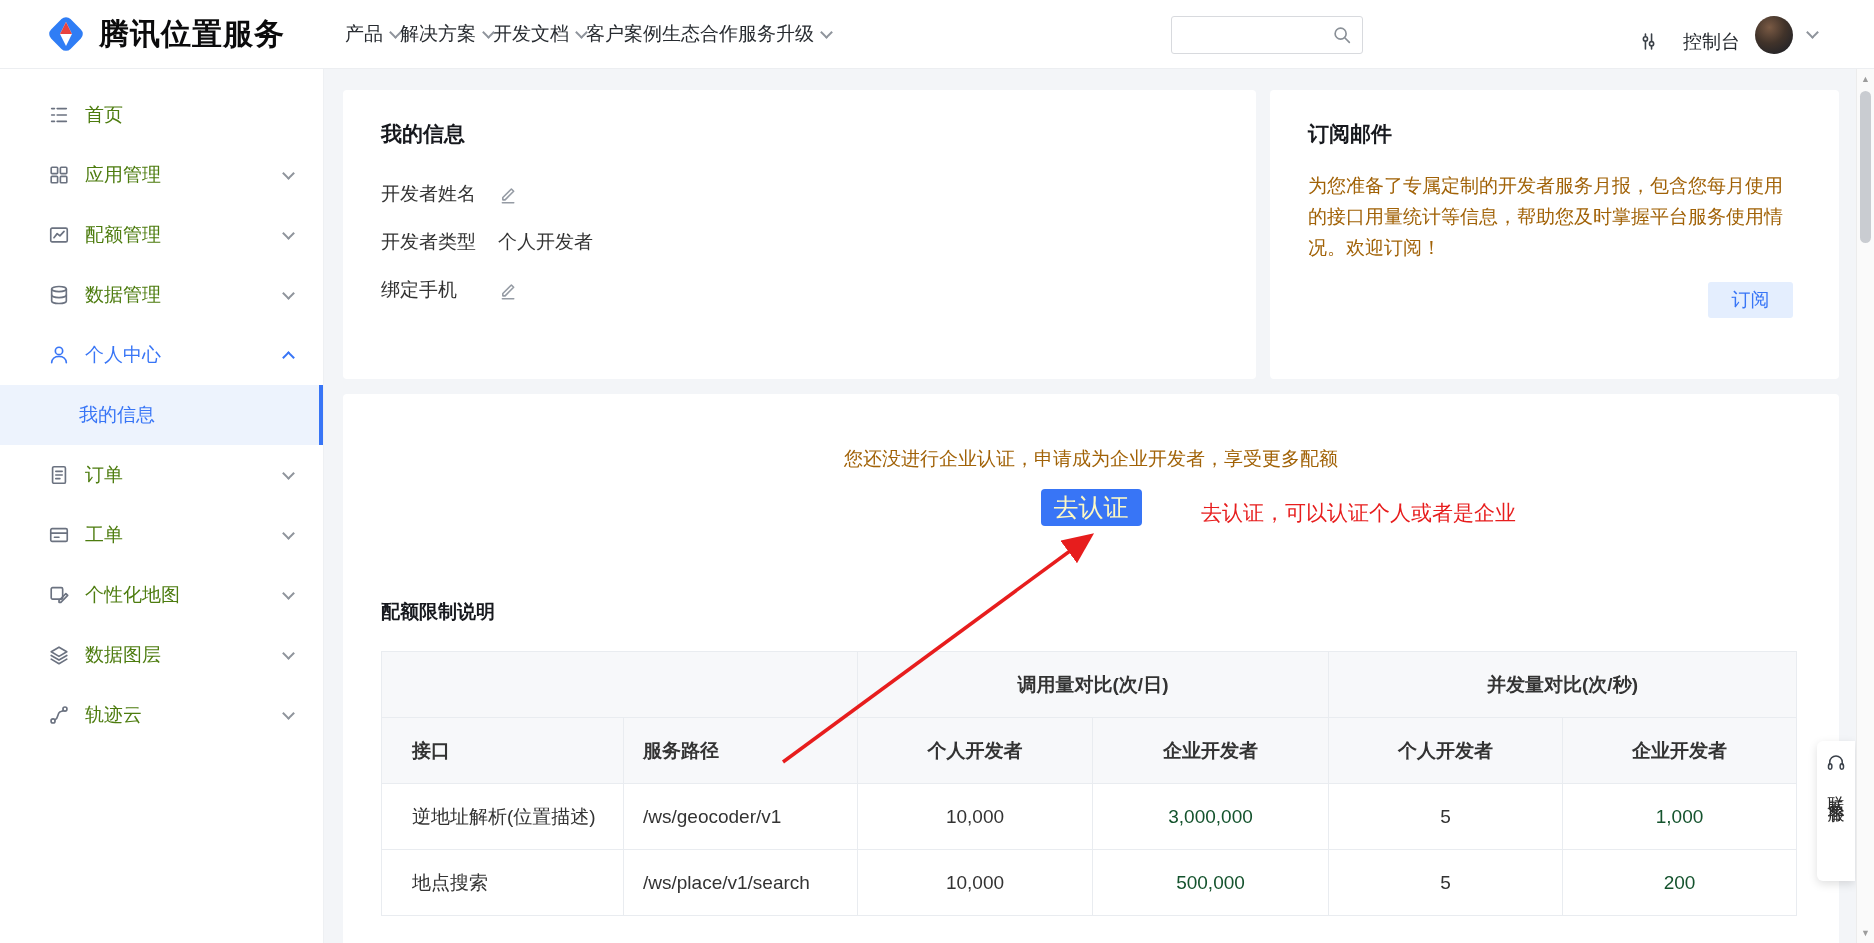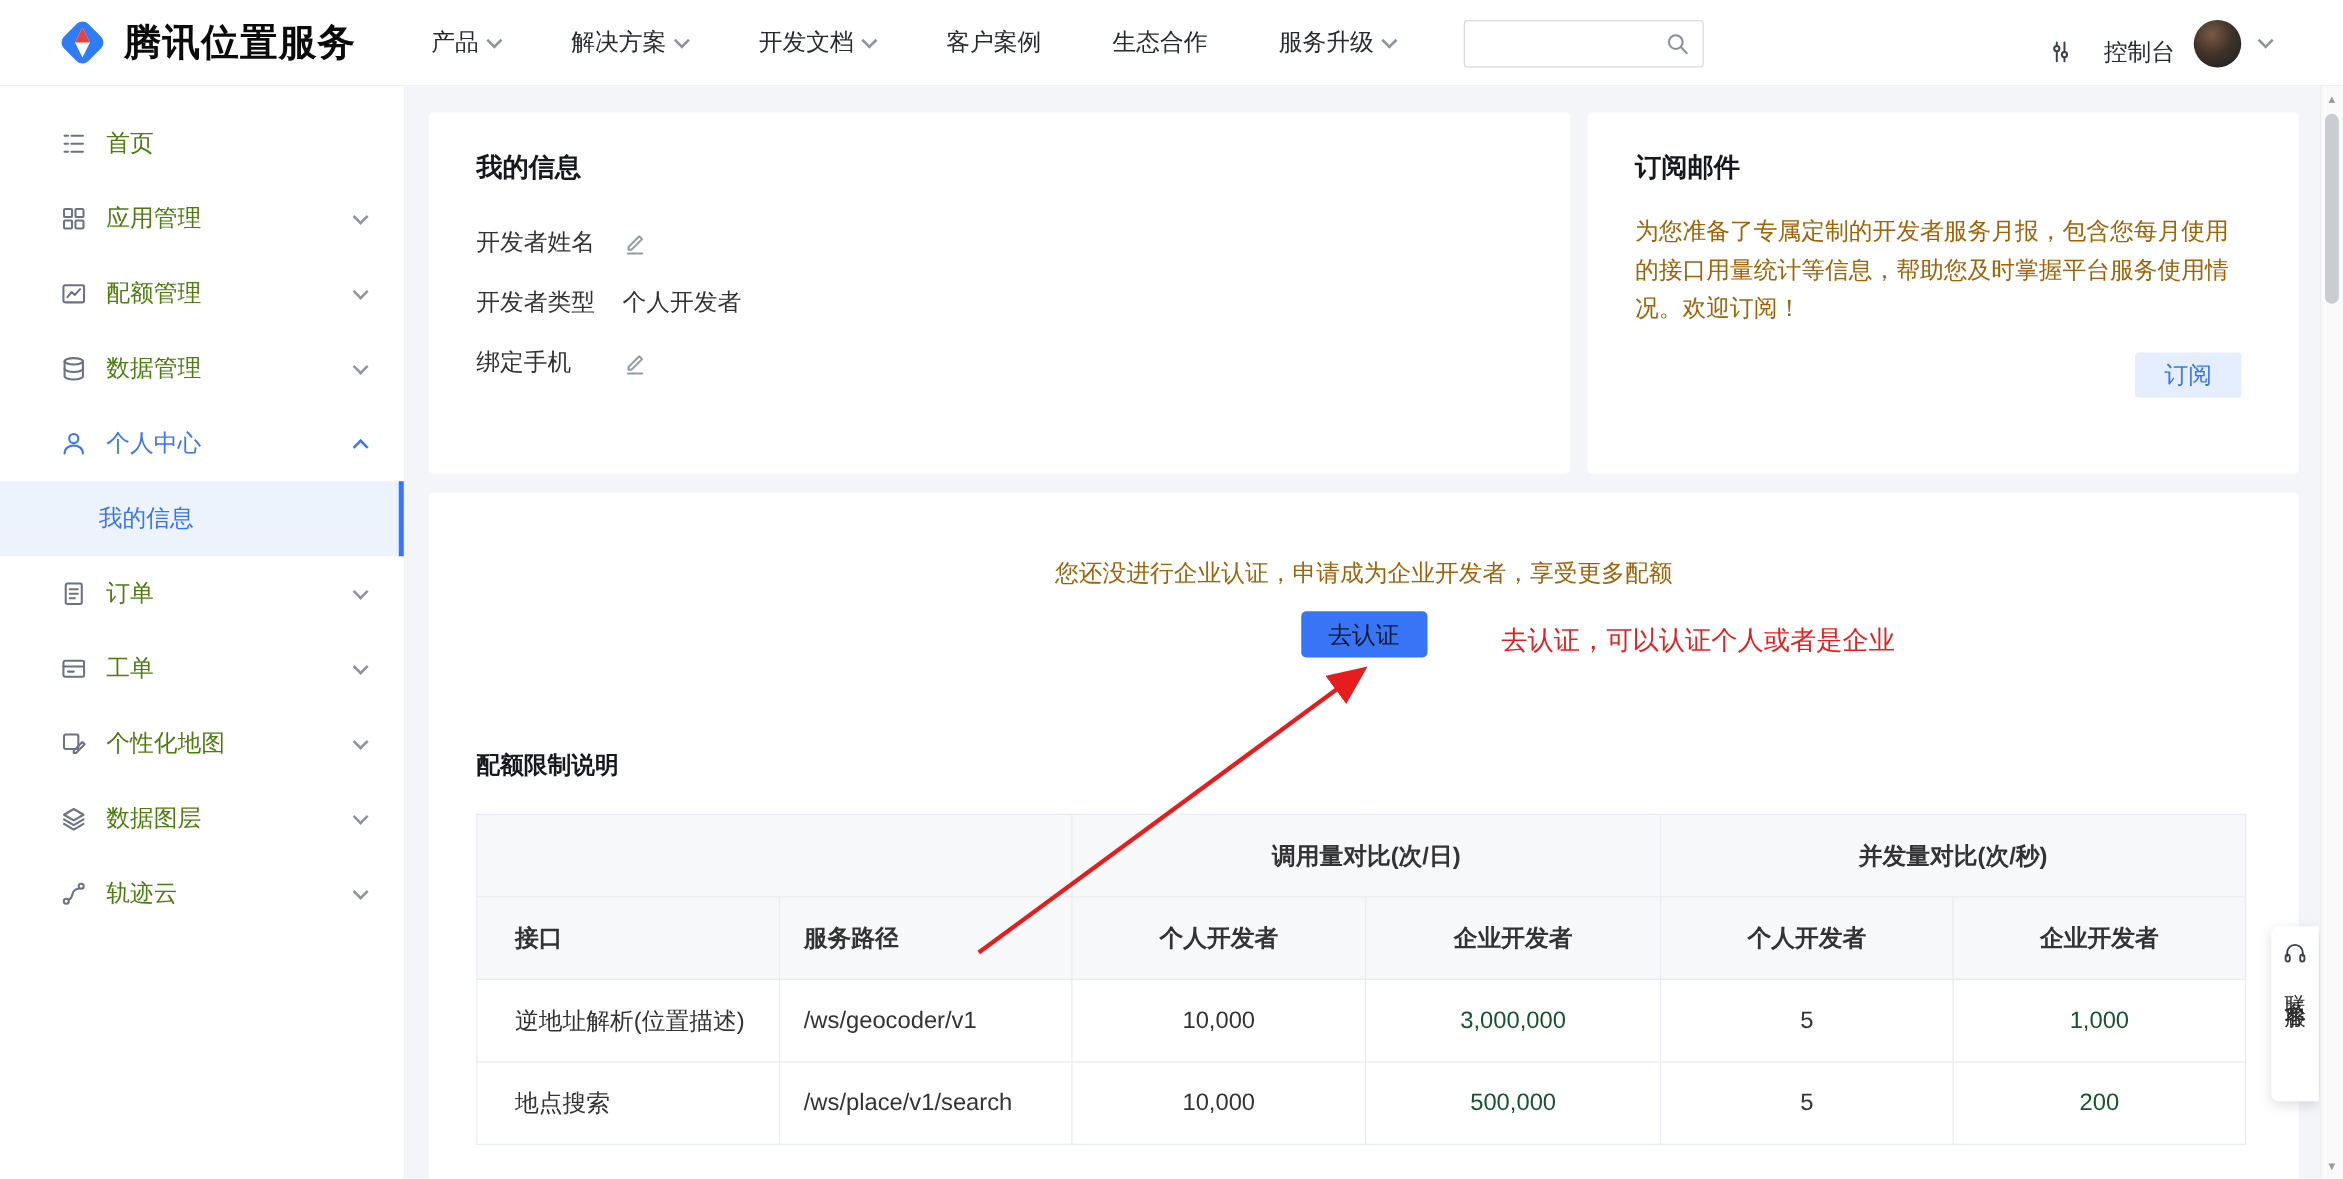--- a/index.html
+++ b/index.html
@@ -5,21 +5,21 @@
   * { margin:0; padding:0; box-sizing:border-box; }
   html,body { width:1874px; height:943px; overflow:hidden; background:#fff;
     font-family:"Liberation Sans","DejaVu Sans",sans-serif; }
 
   
   .navbar { position:absolute; left:0; top:0; width:1874px; height:69px; background:#fff;
     border-bottom:1px solid #eceef1; display:flex; align-items:center; z-index:30; }
   .brand { display:flex; align-items:center; margin-left:44px; cursor:pointer; }
   .brand-logo svg { width:44px; height:44px; display:block; }
   .brand-name { font-size:30px; font-weight:bold; color:#0b0b0c; margin-left:11px; letter-spacing:1px;text-align:right; }
-  .nav-menu { display:flex; margin-left:60px; gap:57px; }
+  .nav-menu { display:flex; margin-left:60px; }
   .nav-item { display:flex; align-items:center; gap:8px; font-size:19px; color:#272b30; cursor:pointer; white-space:nowrap; }
   .chev { width:9px; height:9px; border-right:2px solid #8f949c; border-bottom:2px solid #8f949c;
     display:inline-block; transform:rotate(45deg); margin-top:-4px; }
   .chev.up { transform:rotate(-135deg); margin-top:4px; border-color:#3875f6; }
   .search-box { position:absolute; left:1171px; top:16px; width:192px; height:38px;
     border:1px solid #d8dade; border-radius:3px; background:#fff; display:flex; align-items:center; }
   .search-box input { flex:1; min-width:0; height:100%; border:none; outline:none; padding:0 10px; font-size:17px; background:transparent; font-family:inherit; }
   .search-ic { margin-right:9px; display:flex; }
   .search-ic svg { width:22px; height:22px; }
   .nav-right { position:absolute; left:1638px; top:0; height:69px; display:flex; align-items:center; gap:15px; }
@@ -55,22 +55,22 @@
   .flabel { width:117px; }
   .edit-ic { display:flex; cursor:pointer; color:#959ba4; }
   .edit-ic svg { width:21px; height:21px; }
 
   .card-subscribe p { margin:22px 38px 0 38px; font-size:19px; line-height:31px; color:#a16207; }
   .btn-light { position:absolute; right:46px; top:192px; width:85px; height:36px; background:#e4eefe;
     color:#3875f6; border:none; border-radius:3px; font-size:19px; cursor:pointer; font-family:inherit; }
 
   .cert-prompt { padding-top:52px; text-align:center; font-size:19px; color:#a16207; }
   .cert-btn-row { text-align:center; margin-top:17px; }
-  .btn-primary { width:101px; height:37px; background:#3875f6; color:#0f172a; border:none; border-radius:4px;
-    font-size:19px; cursor:pointer; font-family:inherit; }
+  .btn-primary { width:101px; height:37px; background:#3875f6; color:#fef9c3; border:none; border-radius:4px;
+    font-size:25px; cursor:pointer; font-family:inherit; }
   .annotation { position:absolute; left:858px; top:100px; height:37px; line-height:37px;
     font-size:21px; color:#e71d1d; white-space:nowrap; }
   .annotation-arrow { position:absolute; left:0; top:0; width:1496px; height:740px; pointer-events:none; z-index:5; }
 
   .quota-title { margin:73px 0 0 38px; font-size:19px; font-weight:bold; color:#17191e; }
   .quota-table { margin:26px 0 0 38px; border-collapse:collapse; table-layout:fixed; width:1415px; background:#fff; }
   .quota-table th, .quota-table td { border:1px solid #e9ecf0; font-size:19px; color:#333; }
   .quota-table thead th { background:#f7f8fa; height:66px; font-weight:bold; text-align:center; }
   .quota-table tbody td { height:66px; text-align:center; background:#fff; }
   .quota-table .al  { text-align:left; padding-left:30px; }

